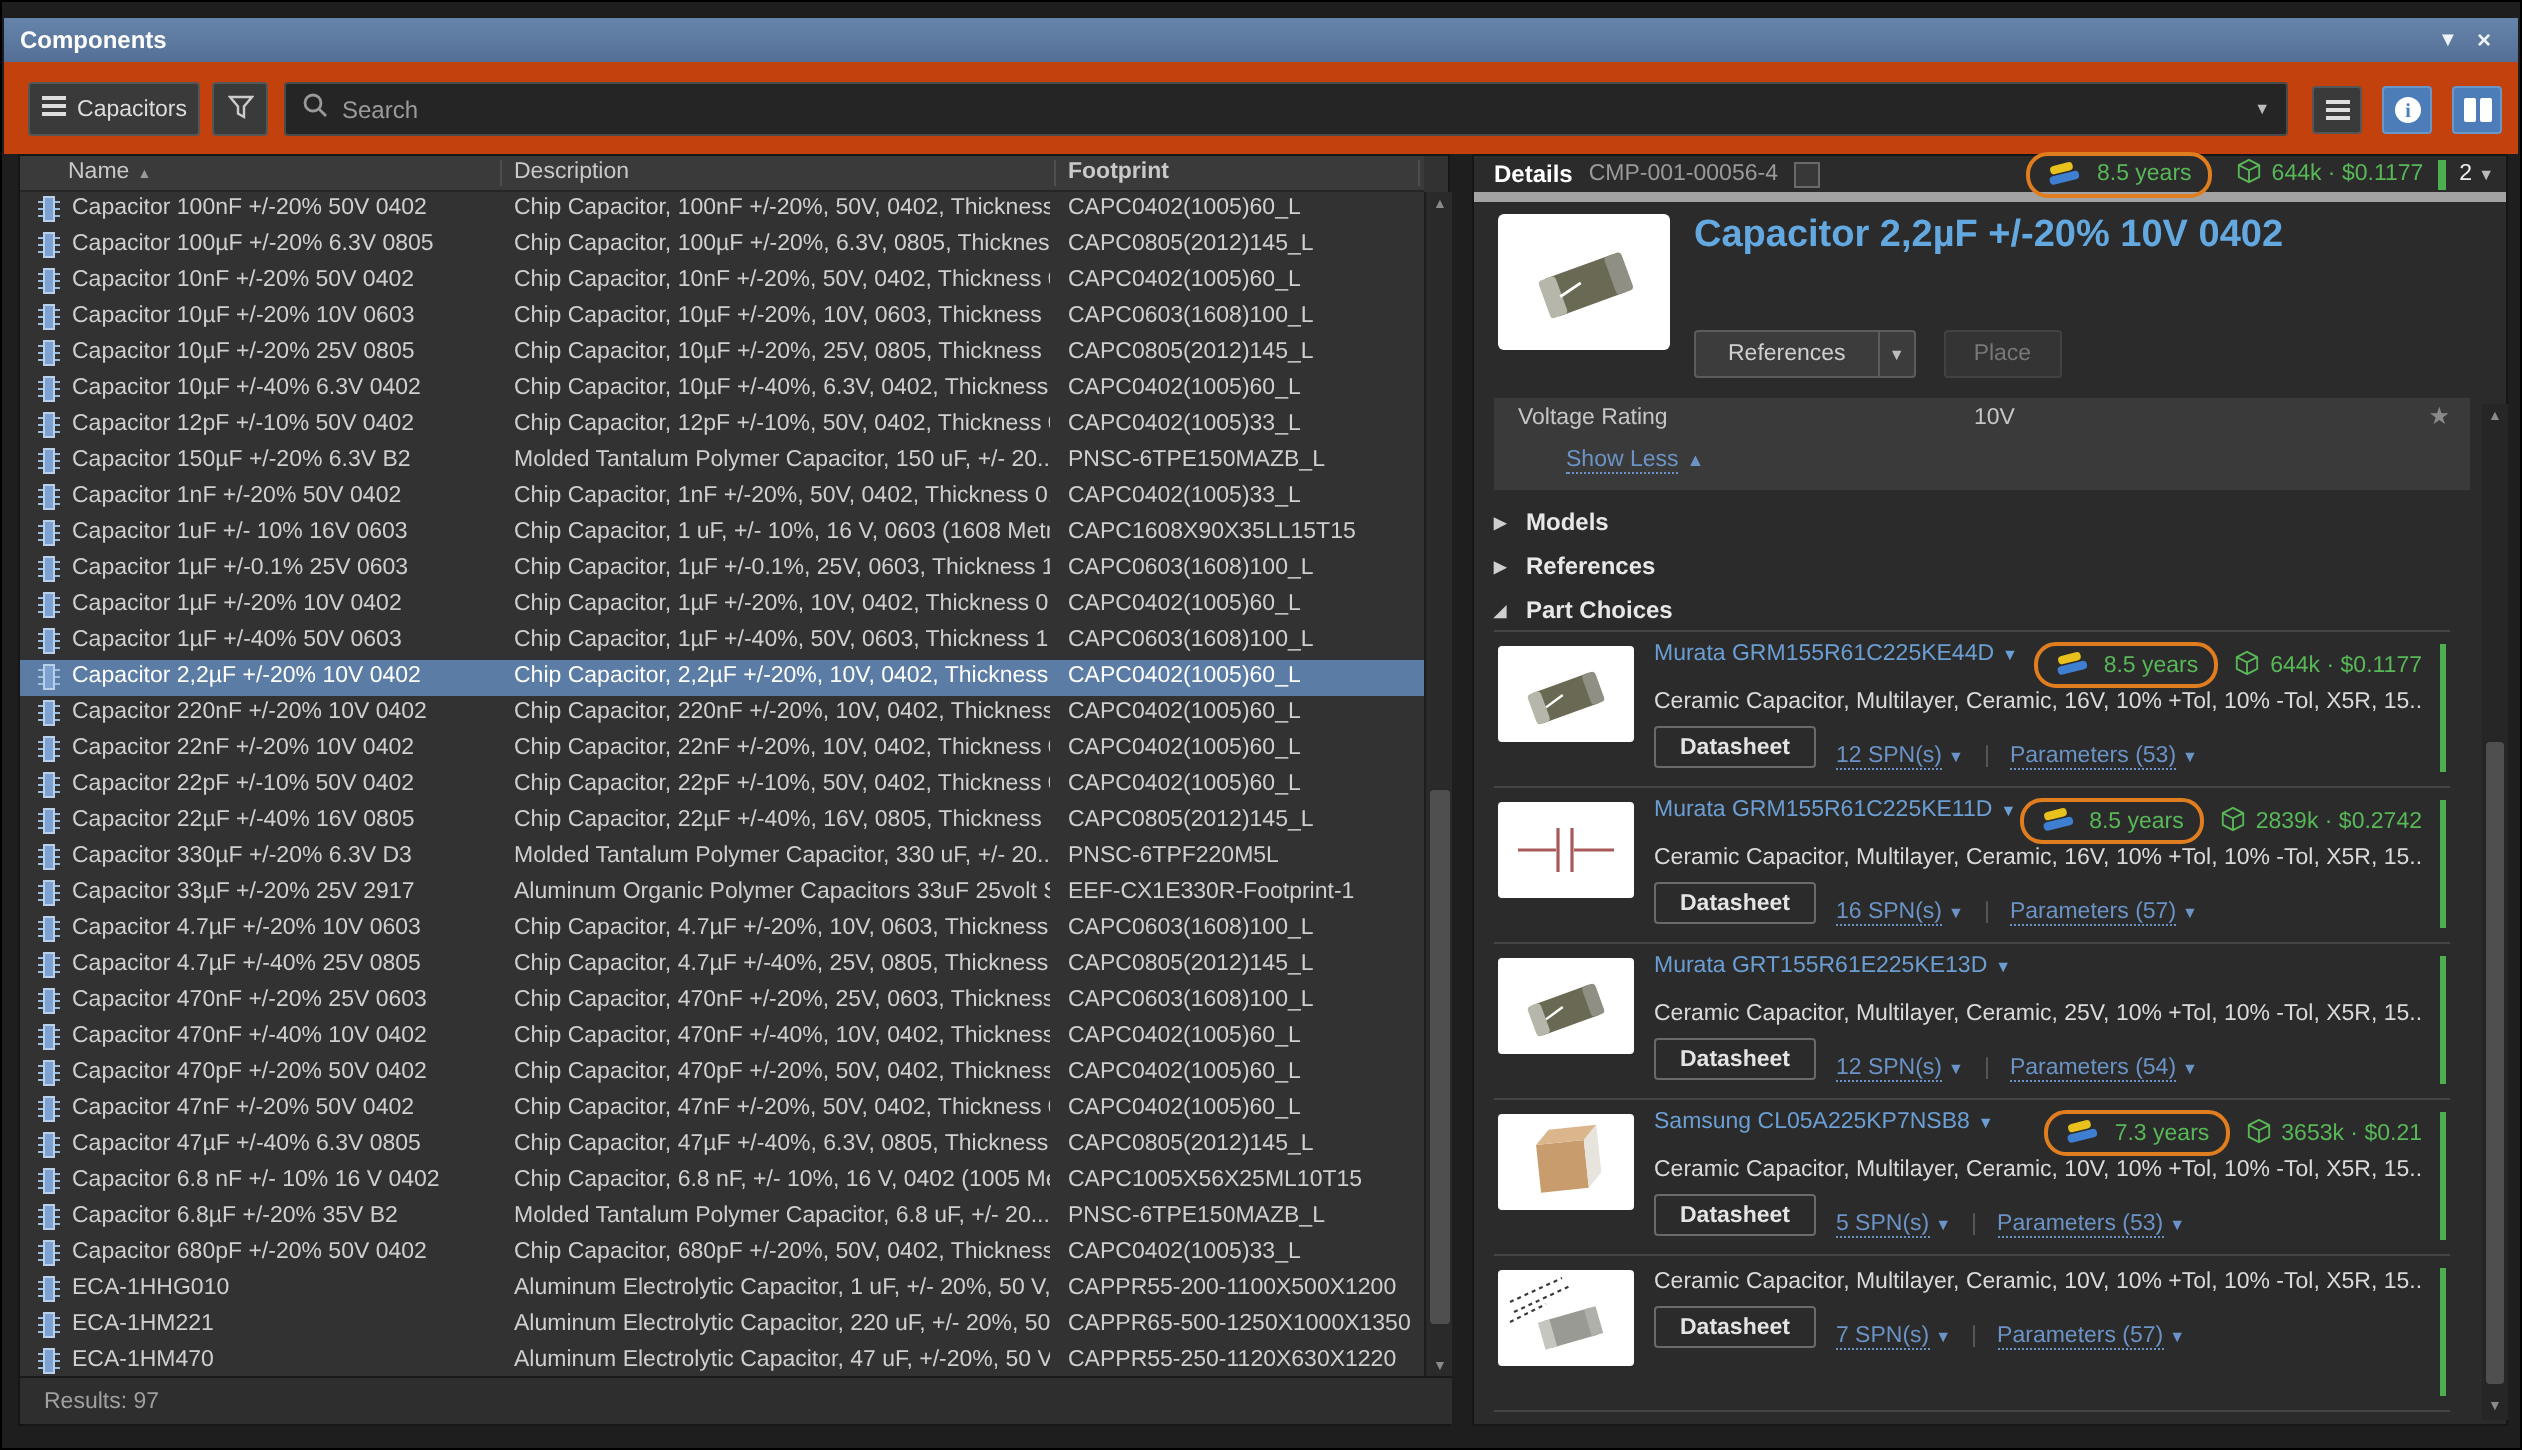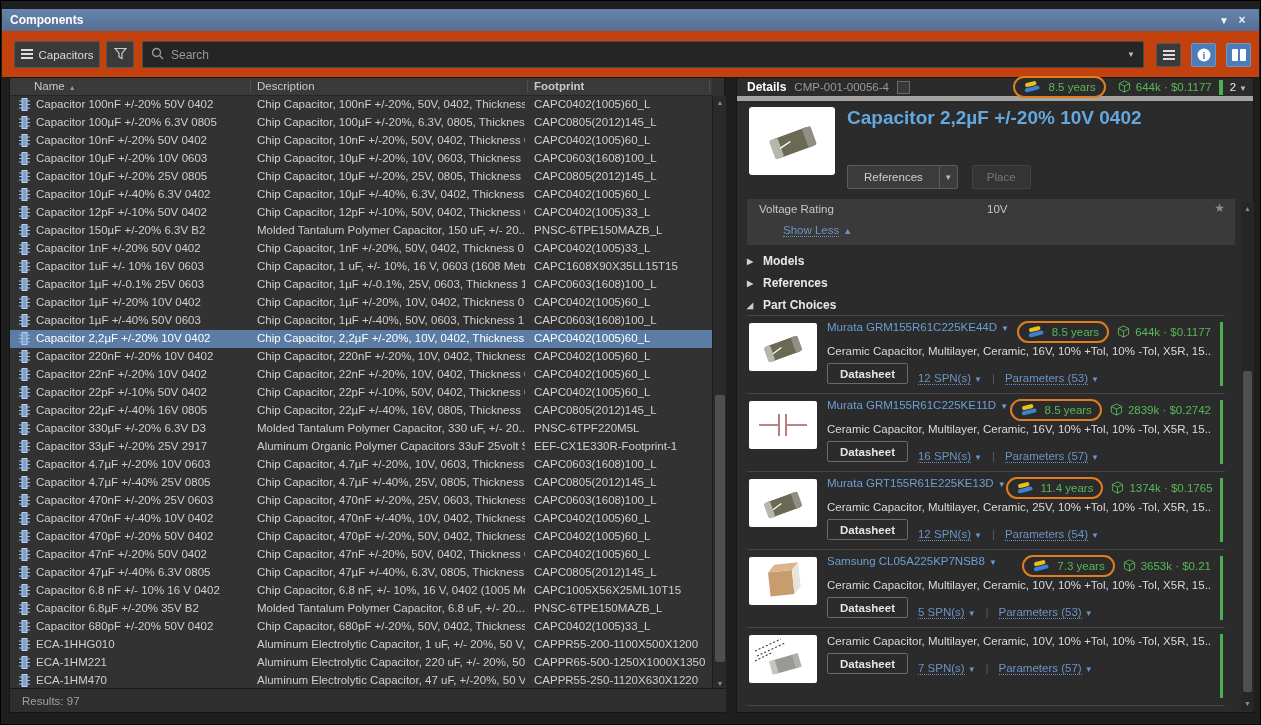--- a/index.html
+++ b/index.html
@@ -897,41 +897,20 @@
               <g transform="rotate(-20 34 26)">
                 <rect x="19" y="18" width="30" height="16" fill="#6a6a54"></rect>
                 <rect x="16" y="18" width="7" height="16" rx="2" fill="#b6b6aa"></rect>
                 <rect x="45" y="18" width="7" height="16" rx="2" fill="#8f8f83"></rect>
                 <line x1="23" y1="27" x2="33" y2="24" stroke="#fff" stroke-width="1.2"></line>
               </g>
             </svg></div>
     <div class="pc-main">
       <div class="pc-line1">
         <span class="pc-name"><span>Murata GRT155R61E225KE13D</span><span class="dd">▼</span></span>
-        <span class="pc-right">
-          <span class="badge">
-            <span>
-              <svg width="20" height="14" viewBox="0 0 20 14">
-                      <g transform="rotate(-14 10 7)">
-                        <rect x="1" y="7.5" width="15" height="4.2" rx="2" fill="#3f7fd2"></rect>
-                        <rect x="2.5" y="2.5" width="11.5" height="4.2" rx="2" fill="#e8c11c"></rect>
-                      </g>
-                    </svg>
-            </span>
-            <span>11.4 years</span>
-          </span>
-          <span class="stock">
-            <span>
-              <svg width="13" height="13" viewBox="0 0 14 14">
-                      <path d="M7 1 12.5 3.8 V10.2 L7 13 1.5 10.2 V3.8 Z M1.5 3.8 7 6.6 12.5 3.8 M7 6.6 V13" fill="none" stroke="#58b858"></path>
-                    </svg>
-            </span>
-            <span>1374k · $0.1765</span>
-          </span>
-        </span>
       </div>
       <div class="pc-desc">Ceramic Capacitor, Multilayer, Ceramic, 25V, 10% +Tol, 10% -Tol, X5R, 15...</div>
       <div class="pc-actions">
         <button class="ds-btn">Datasheet</button>
         <span class="lnk"><span class="u">12 SPN(s)</span><span class="dd">▼</span></span>
         <span class="pipe">|</span>
         <span class="lnk"><span class="u">Parameters (54)</span><span class="dd">▼</span></span>
       </div>
     </div>
     <span class="pc-bar"></span>

